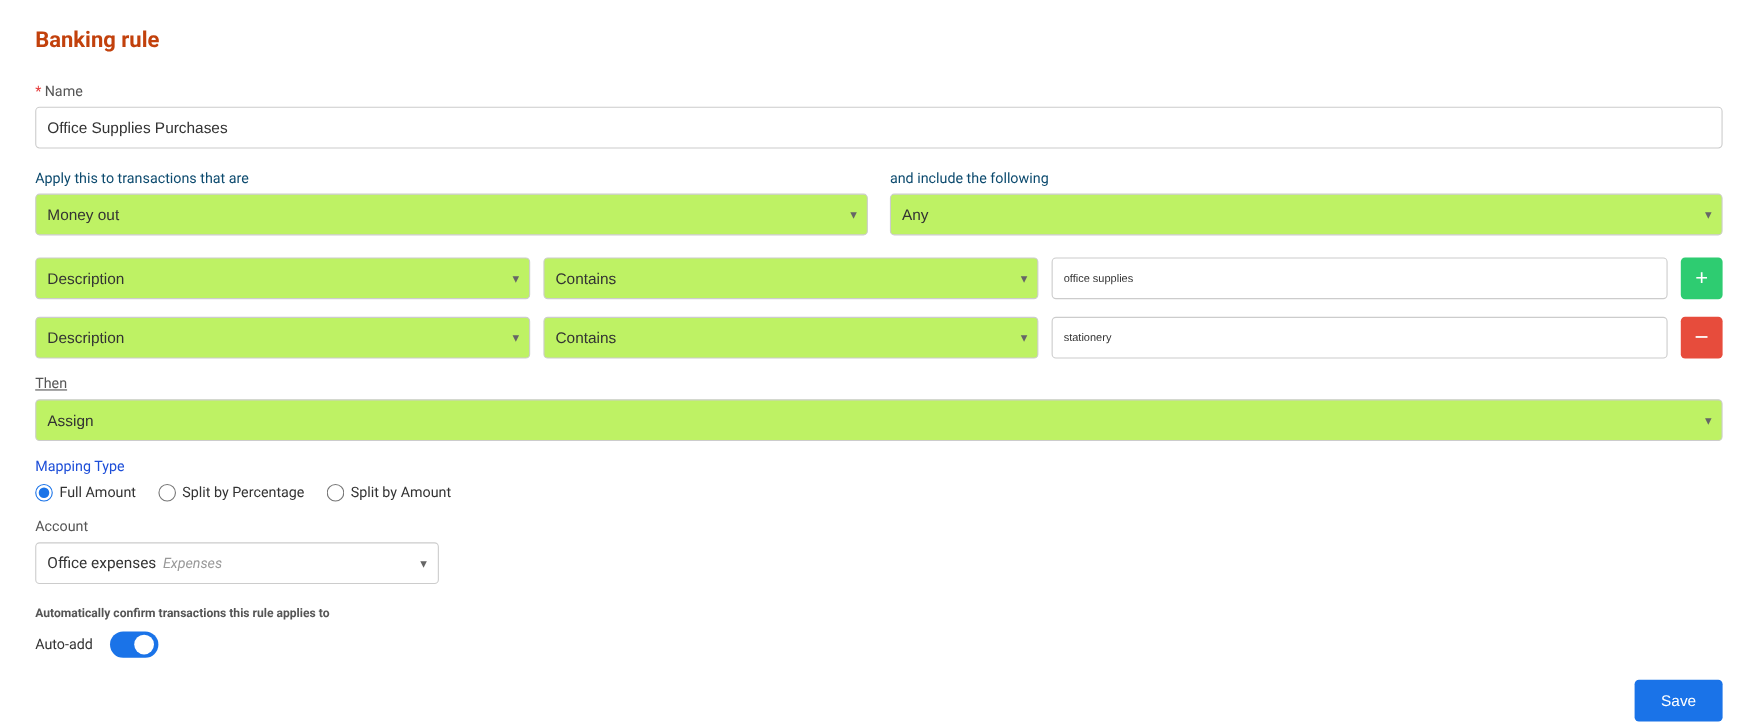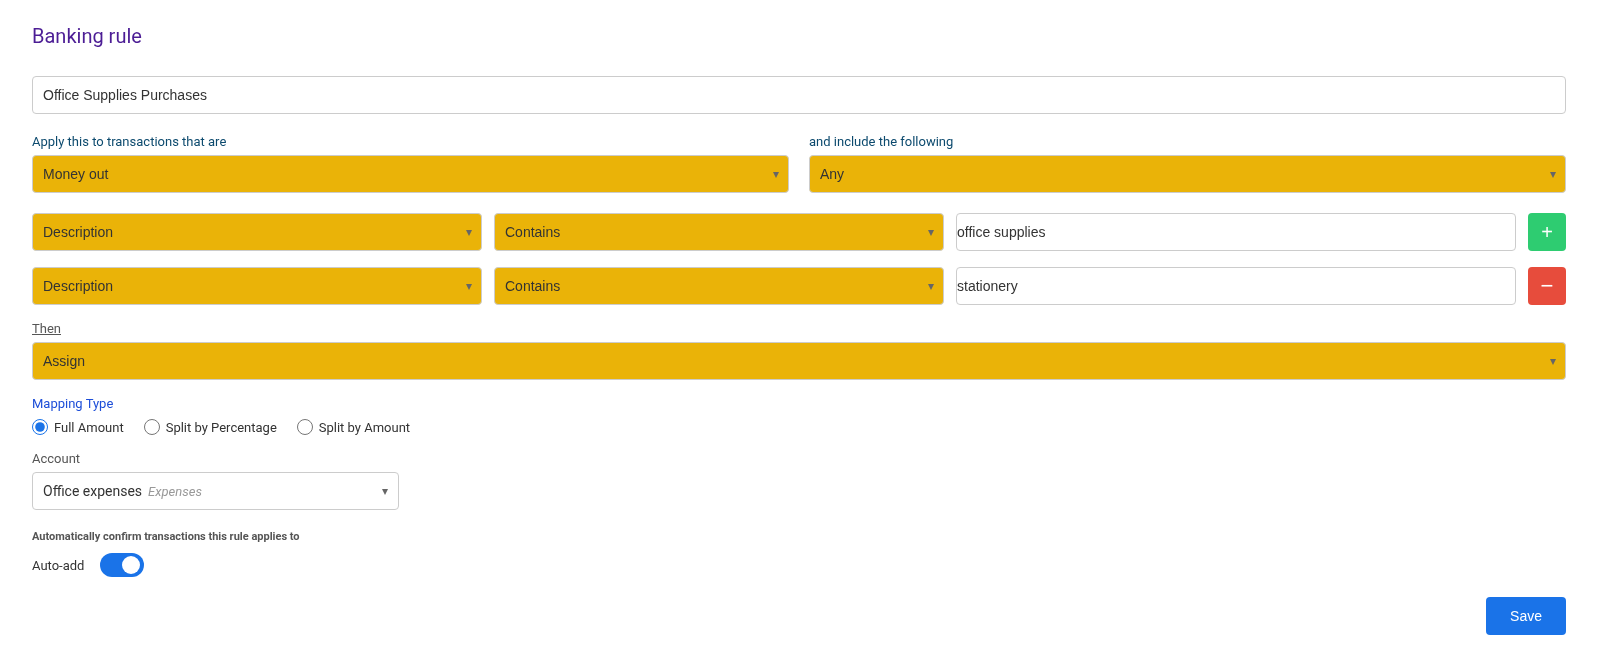--- a/index.html
+++ b/index.html
@@ -10,22 +10,22 @@
       font-size: 14px;
     }
     .page {
       width: 1598px;
       min-height: 659px;
       padding: 24px 32px;
       background: #fff;
     }
     .page-title {
       font-size: 20px;
-      font-weight: 400;
-      color: #4c1d95;
+      font-weight: 700;
+      color: #c2410c;
       margin-bottom: 28px;
     }
     .form-section {
       margin-bottom: 20px;
     }
     .field-label {
       font-size: 13px;
       color: #555;
       margin-bottom: 6px;
     }
@@ -59,21 +59,21 @@
       width: 100%;
     }
     .select-input {
       width: 100%;
       height: 38px;
       border: 1px solid #ccc;
       border-radius: 4px;
       padding: 0 32px 0 10px;
       font-size: 14px;
       color: #333;
-      background: #eab308;
+      background: #bef264;
       appearance: none;
       -webkit-appearance: none;
       cursor: pointer;
       outline: none;
     }
     .chevron-down {
       position: absolute;
       right: 10px;
       top: 50%;
       transform: translateY(-50%);
@@ -89,22 +89,22 @@
     }
     .rule-select-sm {
       width: 450px;
       flex-shrink: 0;
     }
     .rule-value-input {
       flex: 1;
       height: 38px;
       border: 1px solid #ccc;
       border-radius: 4px;
-      padding: 0 0;
-      font-size: 14px;
+      padding: 0 10px;
+      font-size: 10px;
       color: #333;
       outline: none;
     }
     .btn-add {
       width: 38px;
       height: 38px;
       background: #2ecc71;
       border: none;
       border-radius: 4px;
       color: #fff;
@@ -259,20 +259,23 @@
       gap: 16px;
     }
   </style>
 </head>
 <body>
 
 <div class="page">
   <h1 class="page-title">Banking rule</h1>
 
   <div class="form-section">
+    <div class="field-label">
+      <span class="required-star">*</span><span>Name</span>
+    </div>
     <input type="text" class="text-input" value="Office Supplies Purchases" style="">
   </div>
 
   <div class="two-col">
     <div>
       <div class="col-label">Apply this to transactions that are</div>
       <div class="select-wrapper">
         <select class="select-input">
           <option>Money out</option>
           <option>Money in</option>

